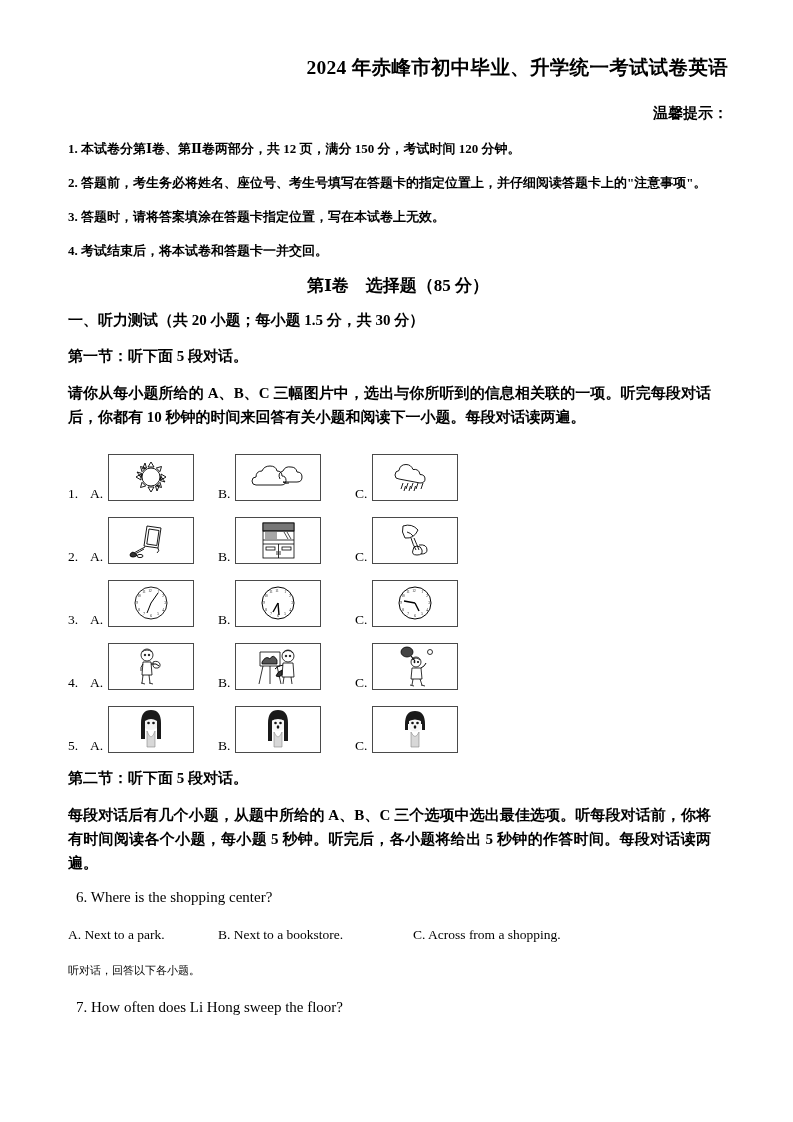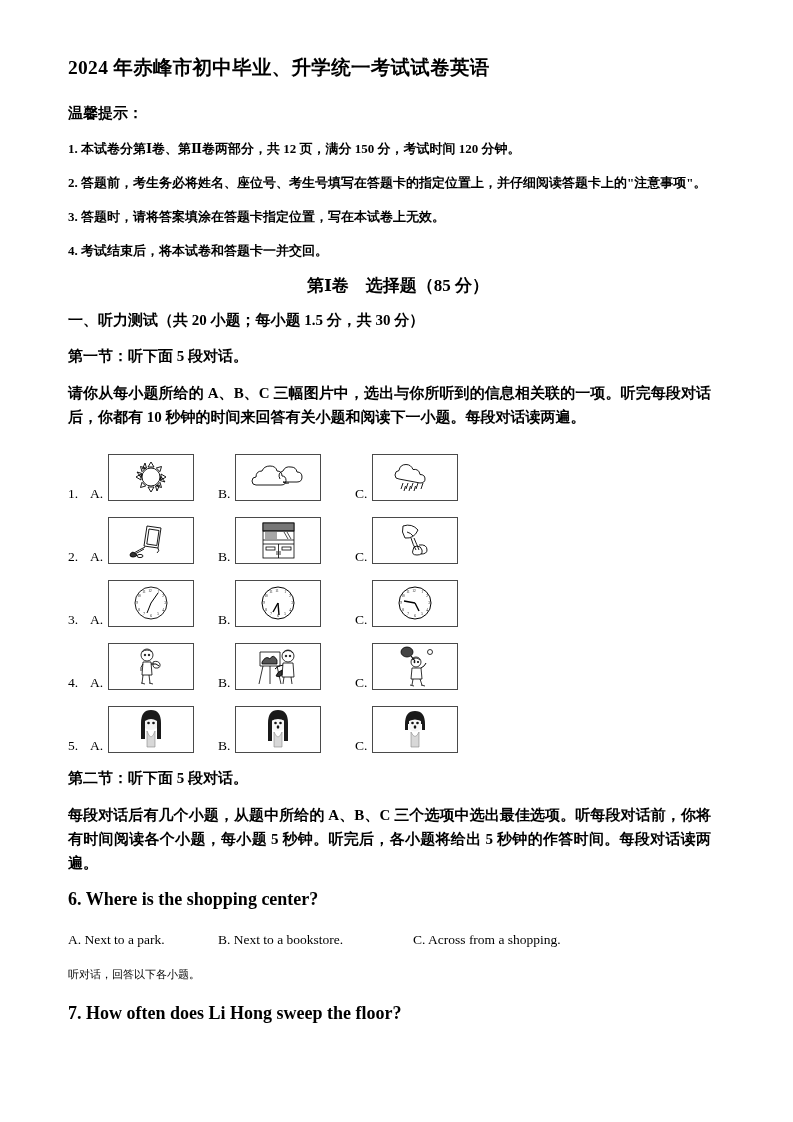--- a/index.html
+++ b/index.html
@@ -24,34 +24,35 @@
   }
   .inner {
     position: absolute;
     left: 68px;
     top: 55px;
     width: 660px;
   }
 
   
   .doc-title {
-    text-align: left;
+    text-align: right;
     font-weight: bold;
     font-size: 19.5px;
     letter-spacing: 0.3px;
     margin: 0 0 22px 0;
     line-height: 1.3;
   }
 
   
   .tip-head {
     font-weight: bold;
     font-size: 15px;
     margin: 0 0 13px 0;
     line-height: 1.5;
+    text-align: right;
   }
   .tip-line {
     font-weight: bold;
     font-size: 13px;
     margin: 0 0 13px 0;
     line-height: 1.62;
     text-align: justify;
   }
   .section-center {
     text-align: center;
@@ -103,24 +104,23 @@
     border: 1.4px solid #4a4a4a;
     margin-left: 5px;
     background: #ffffff;
     position: relative;
     overflow: hidden;
   }
   .pic-box svg { display: block; width: 100%; height: 100%; }
 
   
   .en-q {
-    font-size: 18px;
-    margin: 0 0 18px 0;
+    font-size: 15px;
+    margin: 0 0 18px 8px;
     line-height: 1.4;
-    font-weight: bold;
   }
   .en-opts {
     font-size: 13.5px;
     margin: 0 0 18px 0;
     line-height: 1.4;
   }
   .en-opts span { display: inline-block; }
   .opt-a { min-width: 150px; }
   .opt-b { min-width: 195px; }
   .cn-small {

